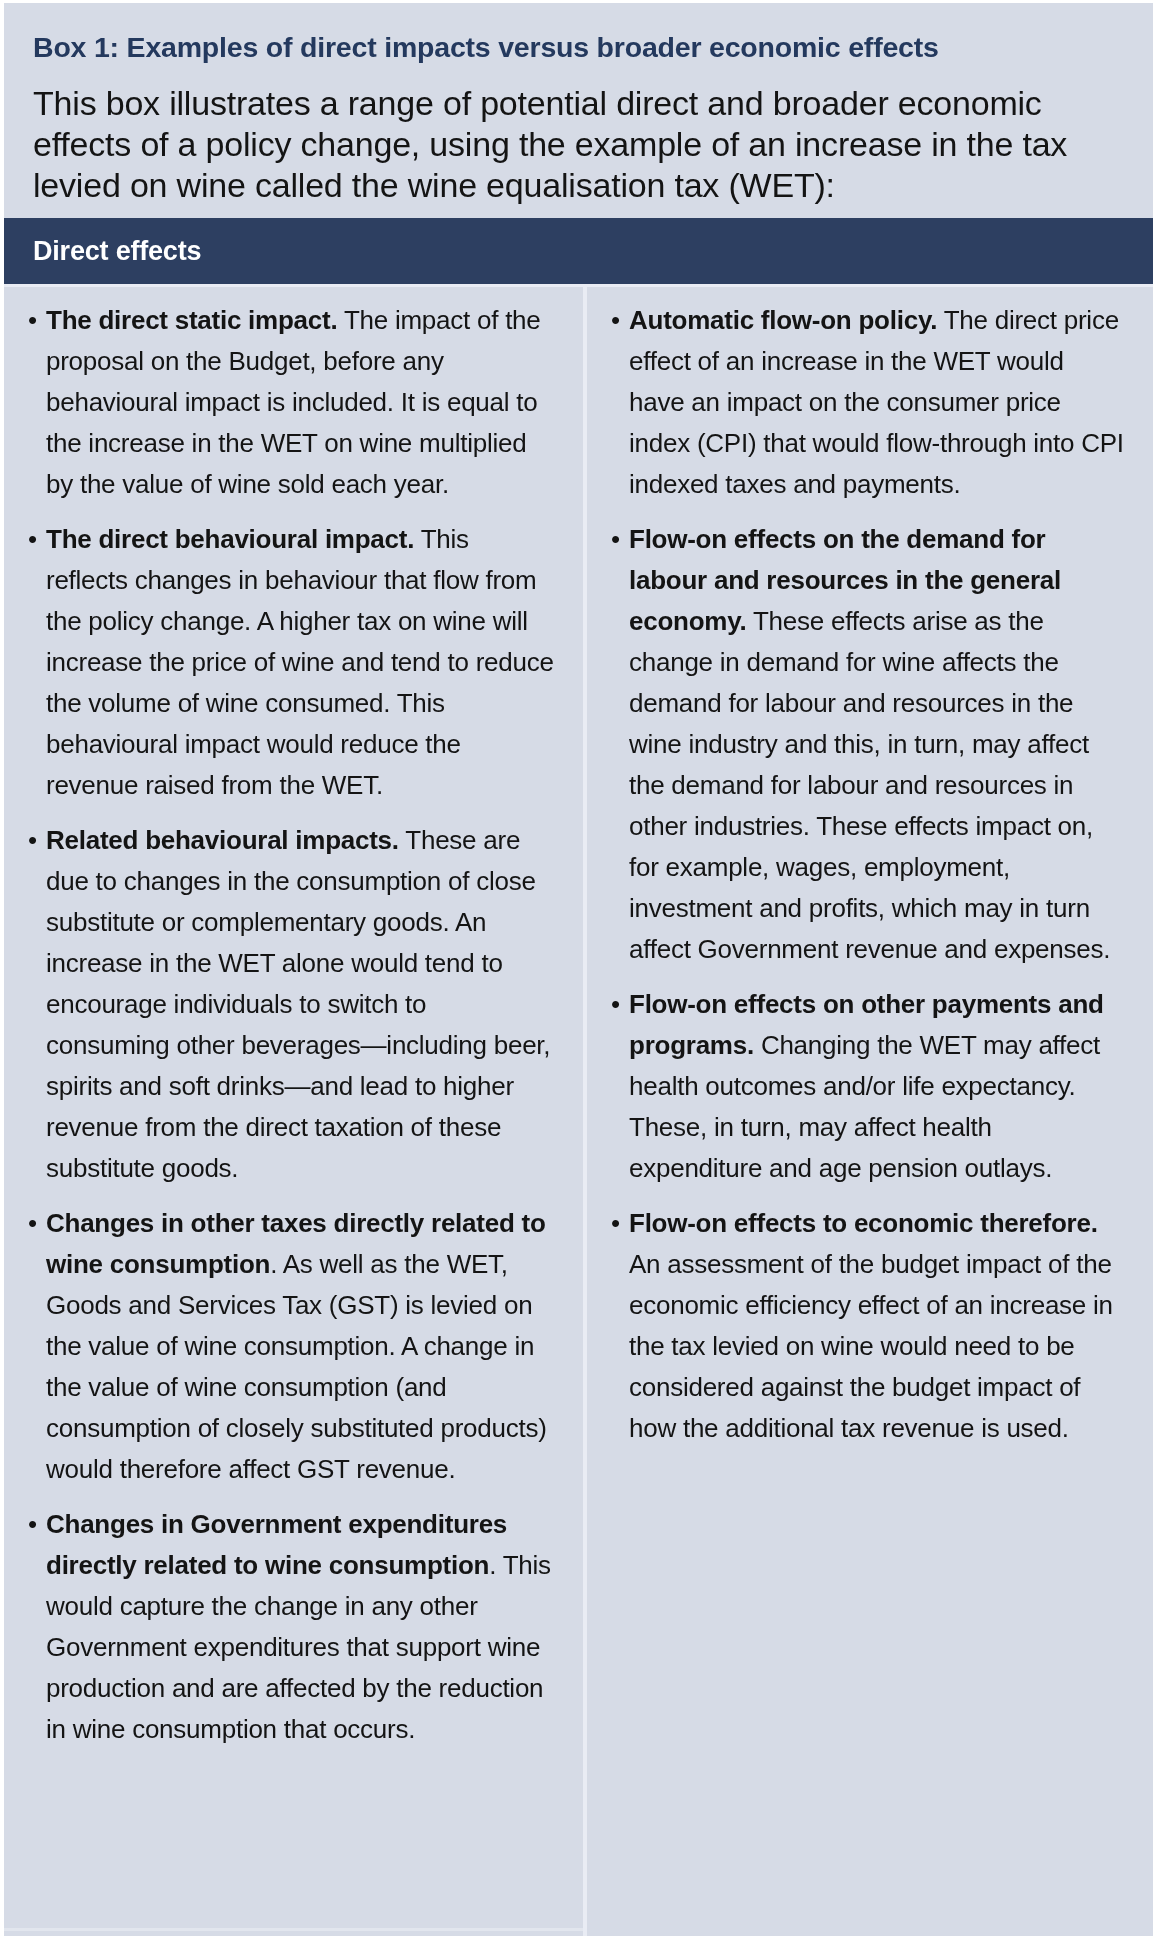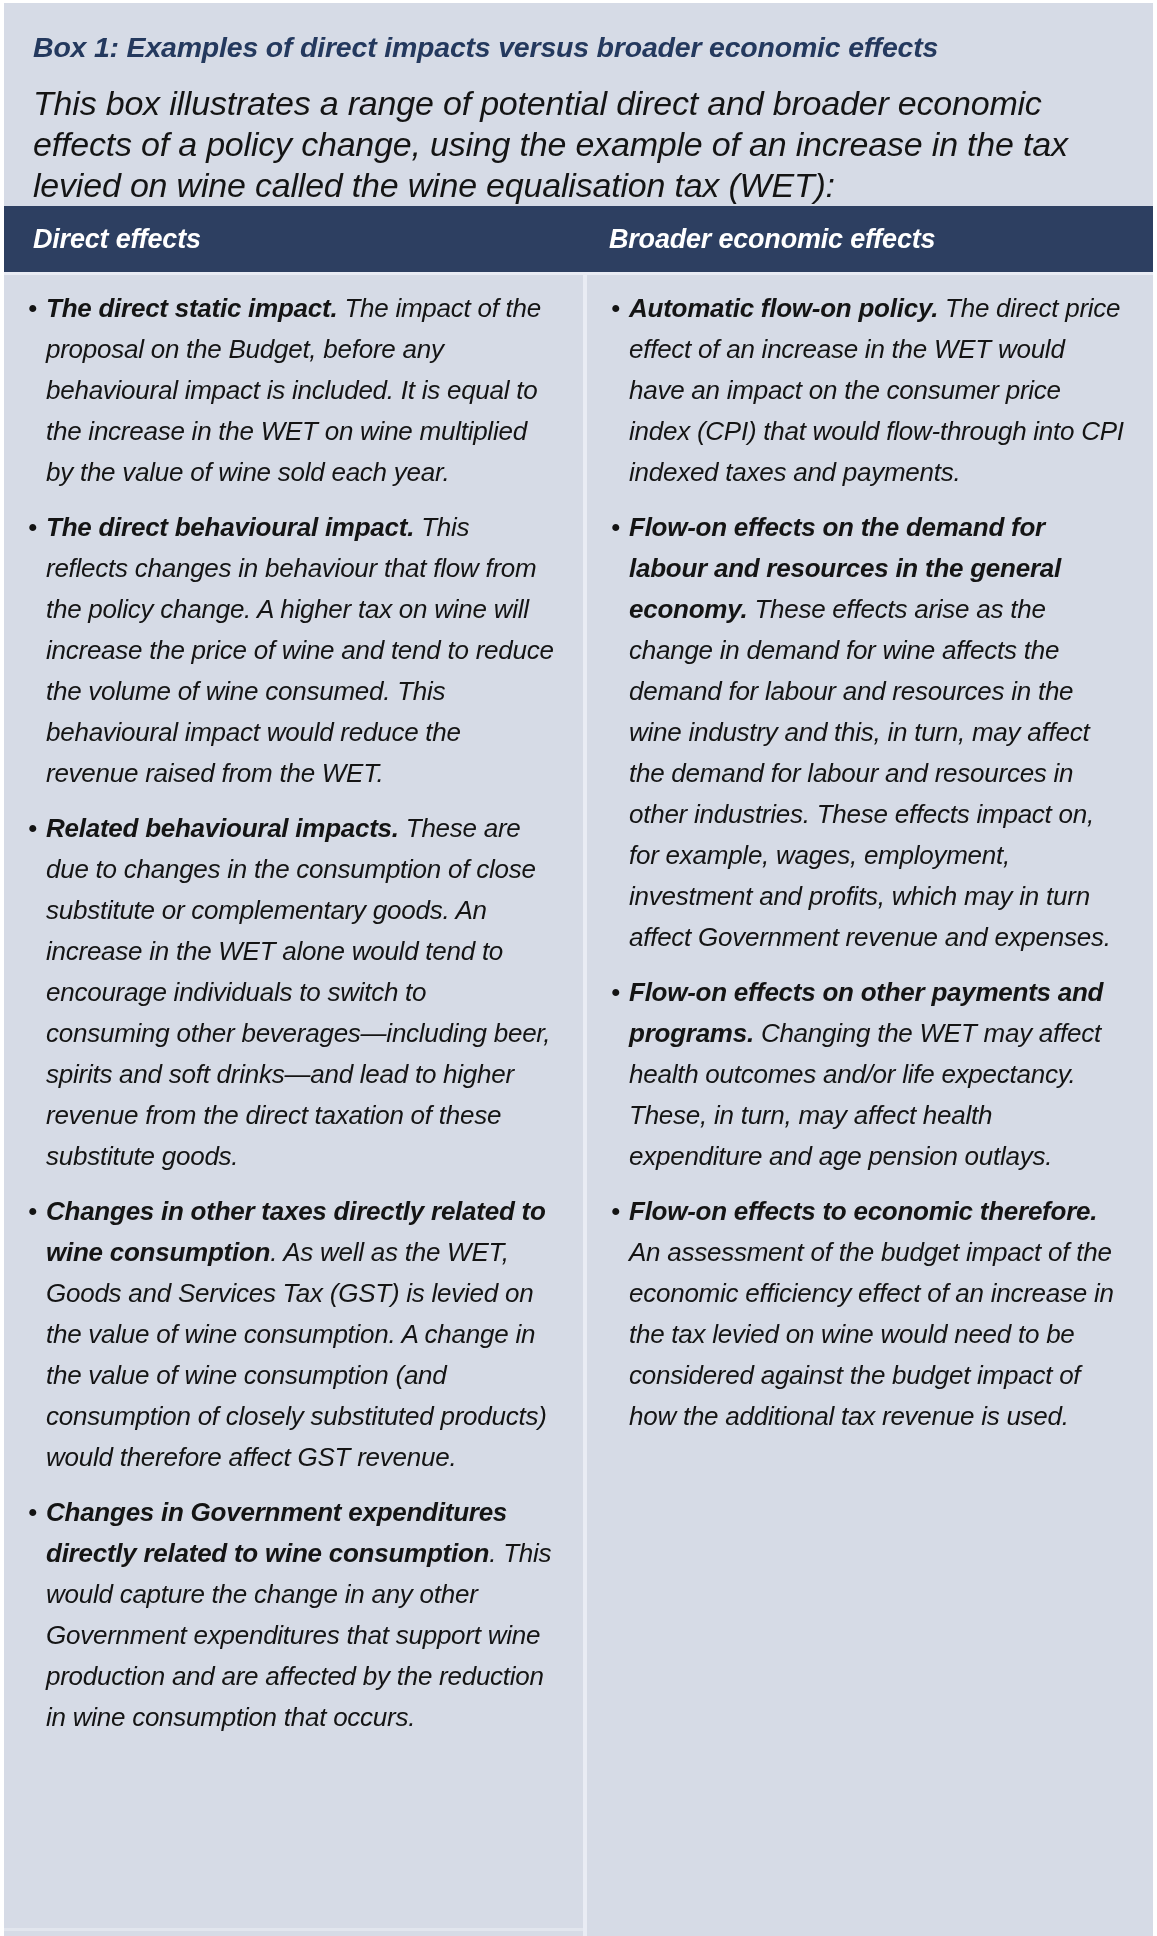--- a/index.html
+++ b/index.html
@@ -13,38 +13,38 @@
     --cell_bottom_line:#e2e6ee;
   }
   *{box-sizing:border-box;}
   html,body{margin:0;padding:0;}
   body{
     width:1157px;height:1936px;overflow:hidden;
     background:var(--page_bg);
     font-family:"Liberation Sans","DejaVu Sans",sans-serif;
     color:var(--body_text);
   }
-  .page{position:relative;width:1041px;height:1936px;background:var(--page_bg);font-style:italic;}
+  .page{position:relative;width:1041px;height:1936px;background:var(--page_bg);}
   .box{
     position:absolute;left:4px;top:3px;width:1149px;height:1933px;
     background:var(--box_bg);overflow:hidden;
     display:flex;flex-direction:column;
   }
   .box-title{
     padding:25px 30px 0 29px;
     font-size:28.5px;font-weight:bold;line-height:38px;
     color:var(--title_color);letter-spacing:-0.2px;
   }
   .box-intro{
     margin-top:17px;padding:0 28px 0 29px;
     font-size:34px;line-height:41px;letter-spacing:-0.2px;
     color:var(--body_text);
   }
   .thead{
-    margin-top:0;height:66px;flex:0 0 66px;
+    margin-top:12px;height:66px;flex:0 0 66px;
     background:var(--header_bg);
     display:flex;align-items:center;
   }
   .th{
     color:var(--header_text);font-weight:bold;font-size:27px;letter-spacing:-0.2px;
   }
   .th-left{width:579px;padding-left:29px;}
   .th-right{flex:1;padding-left:26px;}
   .tbody{
     flex:1;display:flex;align-items:stretch;
@@ -76,21 +76,20 @@
 
 <div class="page">
   <div class="box">
 
     <div class="box-title">Box 1: Examples of direct impacts versus broader economic effects</div>
 
     <div class="box-intro">This box illustrates a range of potential direct and broader economic effects of a policy change, using the example of an increase in the tax levied on wine called the wine equalisation tax (WET):</div>
 
     <div class="thead">
       <div class="th th-left">Direct effects</div>
-      <div class="th th-right">Broader economic effects</div>
     </div>
 
     <div class="tbody">
 
       <div class="cell cell-left">
         <ul class="bullets">
           <li>
               <span class="dot">•</span>
               <div class="bt"><span class="lead">The direct static impact.</span><span> The impact of the proposal on the Budget, before any behavioural impact is included. It is equal to the increase in the WET on wine multiplied by the value of wine sold each year.</span></div>
             </li>

